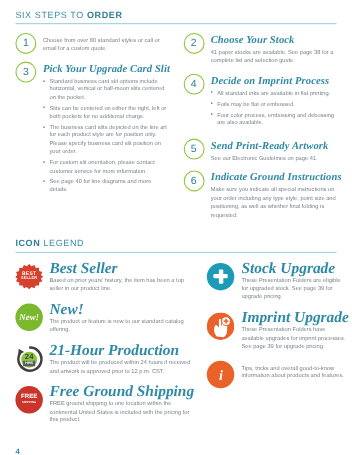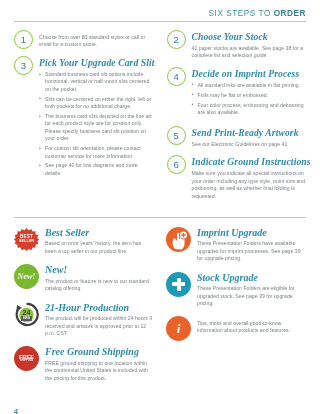--- a/index.html
+++ b/index.html
@@ -6,21 +6,21 @@
   * { box-sizing: border-box; margin: 0; padding: 0; }
   html, body {
     width: 320px; height: 414px;
     background: #ffffff;
     font-family: "Liberation Sans", sans-serif;
     overflow: hidden;
   }
   .page { position: relative; width: 320px; height: 414px; padding: 0 14px; }
 
   
-  .section-head { margin-top: 9px; text-align: right; }
+  .section-head { margin-top: 9px; }
   .section-head .ttl {
     font-size: 8.2px; letter-spacing: .55px; color: #3b8fa8; white-space: nowrap;
   }
   .section-head .ttl .lt { font-weight: 400; }
   .section-head .ttl .bd { font-weight: 700; color: #2e7f99; }
   .section-head .rule {
     height: 1px; background: #9fd0dd; margin-top: 3px; width: 100%;
   }
   .icon-head { margin-top: 10px; }
 
@@ -68,21 +68,21 @@
   }
   .leg-item { display: flex; align-items: flex-start; margin-bottom: 9px; }
   .leg-icon {
     flex: 0 0 auto; width: 25px; height: 25px; margin-right: 6px;
     position: relative;
   }
   .leg-body { flex: 1 1 auto; min-width: 0; padding-top: 1px; }
   .leg-title {
     font-family: "Liberation Serif", serif;
     font-style: italic; font-weight: 700;
-    color: #2e8aa6; font-size: 10px; line-height: 10px; white-space: nowrap;
+    color: #2e8aa6; font-size: 14px; line-height: 10px; white-space: nowrap;
   }
   .leg-text {
     color: #7b8287; font-size: 5.2px; line-height: 7.4px; margin-top: 2.5px;
   }
 
   
   .ic-circle {
     width: 25px; height: 25px; border-radius: 50%;
     display: flex; align-items: center; justify-content: center;
     color: #fff; text-align: center;
@@ -198,20 +198,21 @@
           <div class="step-text">
             <p>Make sure you indicate all special instructions on your order including any type style, point size and positioning, as well as whether final folding is requested.</p>
           </div>
         </div>
       </div>
 
     </div>
   </div>
 
   <div class="section-head icon-head">
+    <div class="ttl"><span class="bd">ICON</span><span class="lt"> LEGEND</span></div>
     <div class="rule"></div>
   </div>
 
   <div class="legend">
 
     <div class="col">
 
       <div class="leg-item">
         <div class="leg-icon ic-bestseller">
           <svg width="25" height="25" viewBox="0 0 50 50" aria-hidden="true">
@@ -272,50 +273,50 @@
           <div class="leg-text">FREE ground shipping to one location within the continental United States is included with the pricing for this product.</div>
         </div>
       </div>
 
     </div>
 
     <div class="col">
 
       <div class="leg-item">
         <div class="leg-icon">
+          <div class="ic-circle" style="background:#1b9bb8;position:relative">
+            <span class="plus-v" style="width:4px;height:13px;left:10.5px;top:6px"></span>
+            <span class="plus-h" style="width:13px;height:4px;left:6px;top:10.5px"></span>
+          </div>
+        </div>
+        <div class="leg-body">
+          <div class="leg-title">Stock Upgrade</div>
+          <div class="leg-text">These Presentation Folders are eligible for upgraded stock. See page 39 for upgrade pricing.</div>
+        </div>
+      </div>
+
+      <div class="leg-item">
+        <div class="leg-icon">
           <svg width="25" height="25" viewBox="0 0 50 50" aria-hidden="true">
             <circle cx="25" cy="25" r="25" fill="#e8622a"></circle>
             <path d="M18 44 C13 38 12 31 14 26 C15 23 17 22 18.5 23.5 L22 28 L22 14 C22 11.5 26 11.5 26 14 L26 24 L27.5 24 L27.5 12 C27.5 9.5 31.5 9.5 31.5 12 L31.5 24 L33 24 L33 15 C33 12.5 37 12.5 37 15 L37 33 C37 39 34 43 31 45 Z" fill="#ffffff"></path>
             <circle cx="35" cy="16" r="8.5" fill="#e8622a"></circle>
             <circle cx="35" cy="16" r="7" fill="#ffffff"></circle>
             <rect x="33.6" y="11.5" width="2.8" height="9" fill="#e8622a"></rect>
             <rect x="30.5" y="14.6" width="9" height="2.8" fill="#e8622a"></rect>
           </svg>
         </div>
         <div class="leg-body">
           <div class="leg-title">Imprint Upgrade</div>
           <div class="leg-text">These Presentation Folders have available upgrades for imprint processes. See page 39 for upgrade pricing.</div>
         </div>
       </div>
 
       <div class="leg-item">
         <div class="leg-icon">
-          <div class="ic-circle" style="background:#1b9bb8;position:relative">
-            <span class="plus-v" style="width:4px;height:13px;left:10.5px;top:6px"></span>
-            <span class="plus-h" style="width:13px;height:4px;left:6px;top:10.5px"></span>
-          </div>
-        </div>
-        <div class="leg-body">
-          <div class="leg-title">Stock Upgrade</div>
-          <div class="leg-text">These Presentation Folders are eligible for upgraded stock. See page 39 for upgrade pricing.</div>
-        </div>
-      </div>
-
-      <div class="leg-item">
-        <div class="leg-icon">
           <div class="ic-circle" style="background:#e8622a">
             <span class="info-i">i</span>
           </div>
         </div>
         <div class="leg-body">
           <div class="leg-text">Tips, tricks and overall good-to-know information about products and features.</div>
         </div>
       </div>
 
     </div>

